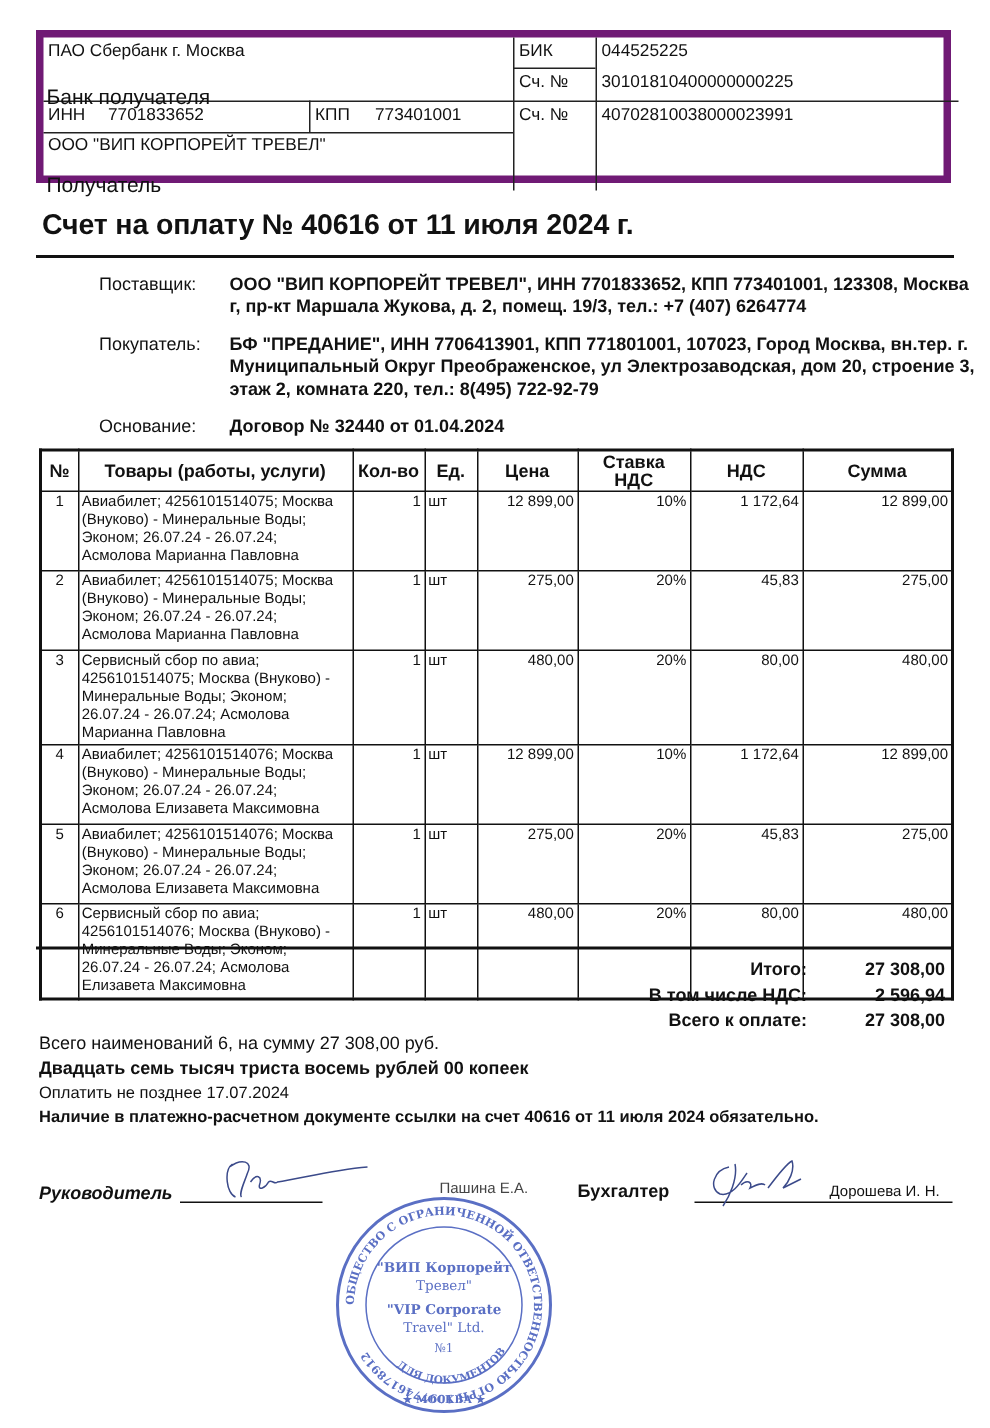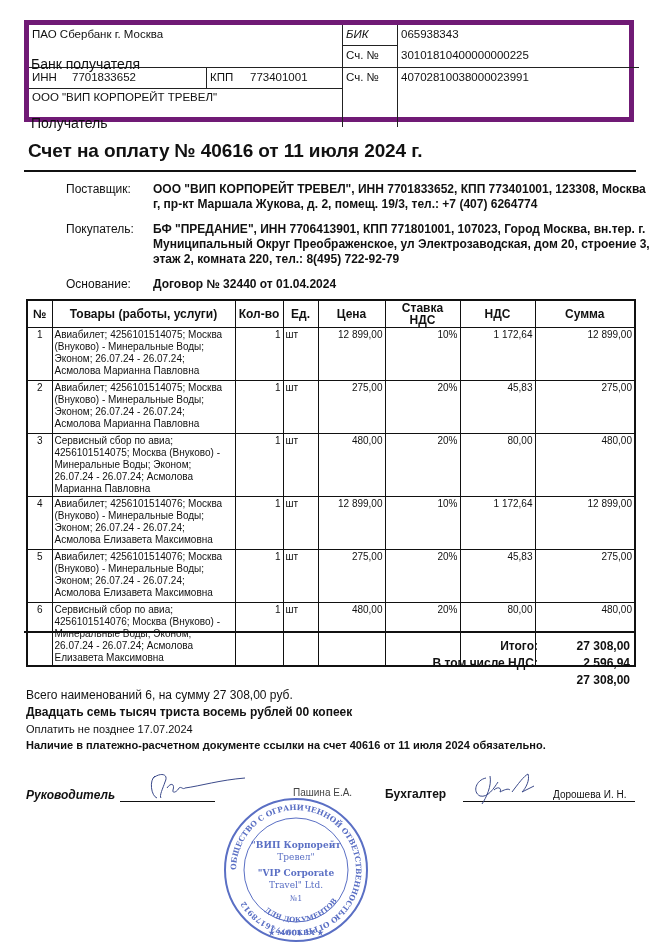--- a/index.html
+++ b/index.html
@@ -96,22 +96,22 @@
   <div class="cell small" style="left:2px; top:31px;">Банк получателя</div>
 
   <div class="cell" style="left:3px; top:46px;">ИНН</div>
   <div class="cell" style="left:43px; top:46px;">7701833652</div>
   <div class="cell" style="left:181px; top:46px;">КПП</div>
   <div class="cell" style="left:221px; top:46px;">773401001</div>
 
   <div class="cell" style="left:3px; top:66px;">ООО "ВИП КОРПОРЕЙТ ТРЕВЕЛ"</div>
   <div class="cell small" style="left:2px; top:90px;">Получатель</div>
 
-  <div class="cell" style="left:317px; top:3px;font-style:italic;">БИК</div>
-  <div class="cell" style="left:372px; top:3px;">065938343</div>
+  <div class="cell" style="left:317px; top:3px;">БИК</div>
+  <div class="cell" style="left:372px; top:3px;">044525225</div>
   <div class="cell" style="left:317px; top:24px;">Сч. №</div>
   <div class="cell" style="left:372px; top:24px;">30101810400000000225</div>
   <div class="cell" style="left:317px; top:46px;">Сч. №</div>
   <div class="cell" style="left:372px; top:46px;">40702810038000023991</div>
 </div>
 
 <div class="title">Счет на оплату № 40616 от 11 июля 2024 г.</div>
 <div class="title-rule"></div>
 
 <div class="party" style="top:182px; width:610px; height:32px;">
@@ -260,20 +260,21 @@
 <div class="totals">
   <div class="trow">
     <span class="tl">Итого:</span>
     <span class="tv">27 308,00</span>
   </div>
   <div class="trow">
     <span class="tl">В том числе НДС:</span>
     <span class="tv">2 596,94</span>
   </div>
   <div class="trow">
+    <span class="tl">Всего к оплате:</span>
     <span class="tv">27 308,00</span>
   </div>
 </div>
 
 <div class="summary" style="top:688px;">Всего наименований 6, на сумму 27 308,00 руб.</div>
 <div class="summary b" style="top:705px;">Двадцать семь тысяч триста восемь рублей 00 копеек</div>
 <div class="summary s" style="top:722px;">Оплатить не позднее 17.07.2024</div>
 <div class="summary b s" style="top:738px;">Наличие в платежно-расчетном документе ссылки на счет 40616 от 11 июля 2024 обязательно.</div>
 
 <div class="sig-label" style="left:26px; top:788px;font-style:italic;">Руководитель</div>

